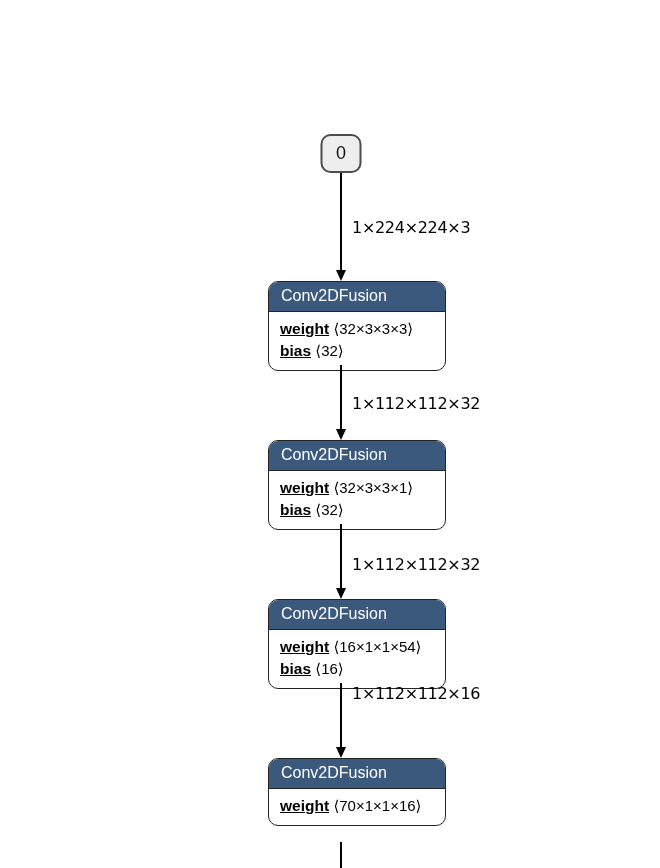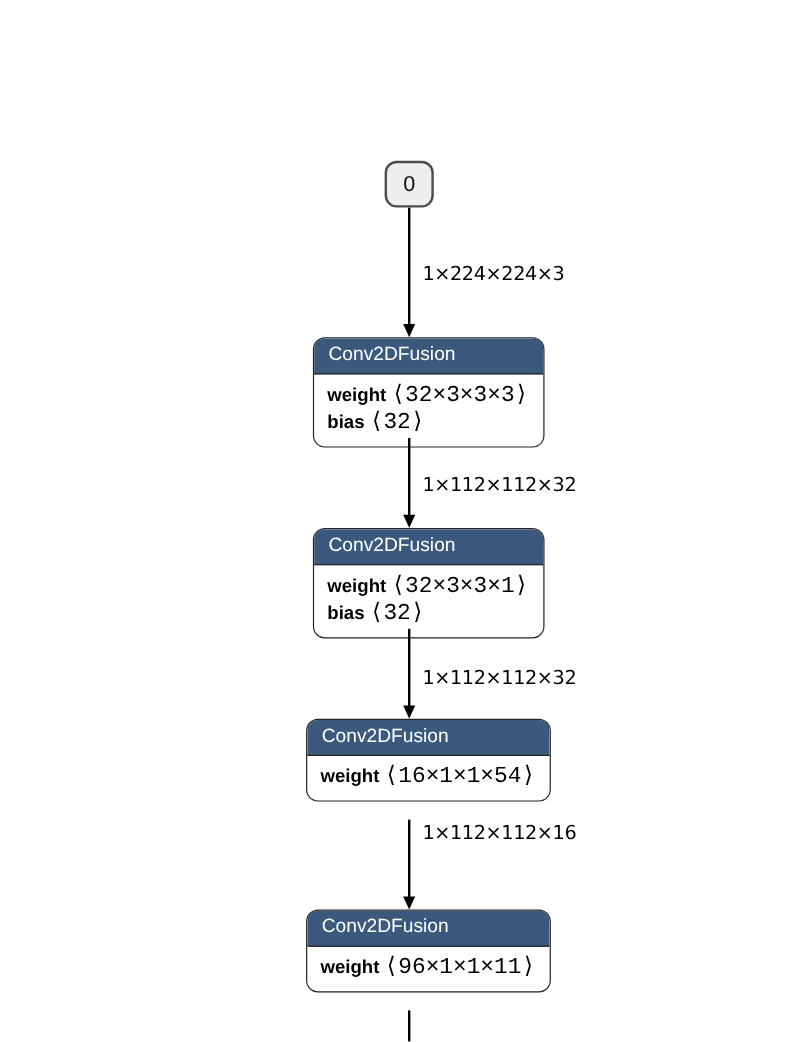--- a/index.html
+++ b/index.html
@@ -23,22 +23,22 @@
     min-width: 178px; background: #ffffff;
     border: 1.5px solid #242424; border-radius: 10px;
     overflow: hidden; white-space: nowrap; margin-left: 16px;
   }
   .node-header {
     background: #3b587d; color: #ffffff;
     font-size: 16px; padding: 5px 12px 6px 12px;
     border-bottom: 1.5px solid #242424;
   }
   .node-body { padding: 6px 12px 8px 11px; font-size: 15.5px; line-height: 22px; color: #000; }
-  .pname { font-weight: bold; }
-  .pval { font-family: Liberation Mono, monospace; font-size: 19px; }
+  .pname { font-weight: bold; text-decoration: underline; }
+  .pval { font-family: Liberation Sans, sans-serif; font-size: 15px; }
 
   
   .edge-line { position: absolute; left: 340px; width: 1.6px; background: #000; }
   .arrowhead {
     position: absolute; left: 341px; transform: translateX(-50%);
     width: 0; height: 0;
     border-left: 5px solid transparent; border-right: 5px solid transparent;
     border-top: 11px solid #000;
   }
   .edge-label {
@@ -82,29 +82,30 @@
   </div>
 
   <div class="edge-line" style="top:524px;height:67px;"></div>
   <div class="arrowhead" style="top:588px;"></div>
   <div class="edge-label t555">1×112×112×32</div>
 
   <div class="node" style="top:599px;">
     <div class="node-header">Conv2DFusion</div>
     <div class="node-body">
       <div><span class="pname">weight</span> <span class="pval">⟨16×1×1×54⟩</span></div>
+      <div><span class="pname">bias</span> <span class="pval">⟨16⟩</span></div>
     </div>
   </div>
 
   <div class="edge-line" style="top:683px;height:67px;"></div>
   <div class="arrowhead" style="top:747px;"></div>
   <div class="edge-label t714">1×112×112×16</div>
 
   <div class="node" style="top:758px;">
     <div class="node-header">Conv2DFusion</div>
     <div class="node-body">
-      <div><span class="pname">weight</span> <span class="pval">⟨96×1×1×11⟩</span></div>
+      <div><span class="pname">weight</span> <span class="pval">⟨70×1×1×16⟩</span></div>
     </div>
   </div>
 
   <div class="edge-line" style="top:842px;height:26px;"></div>
 
 </div>
 
 </body></html>

